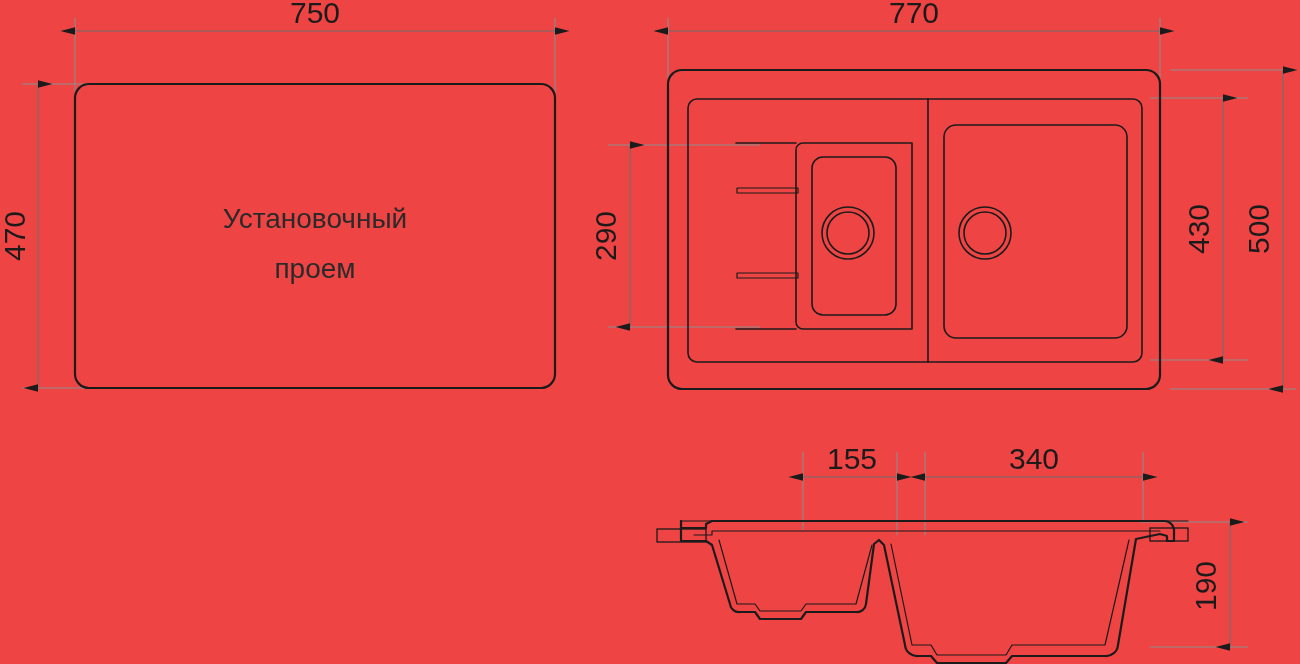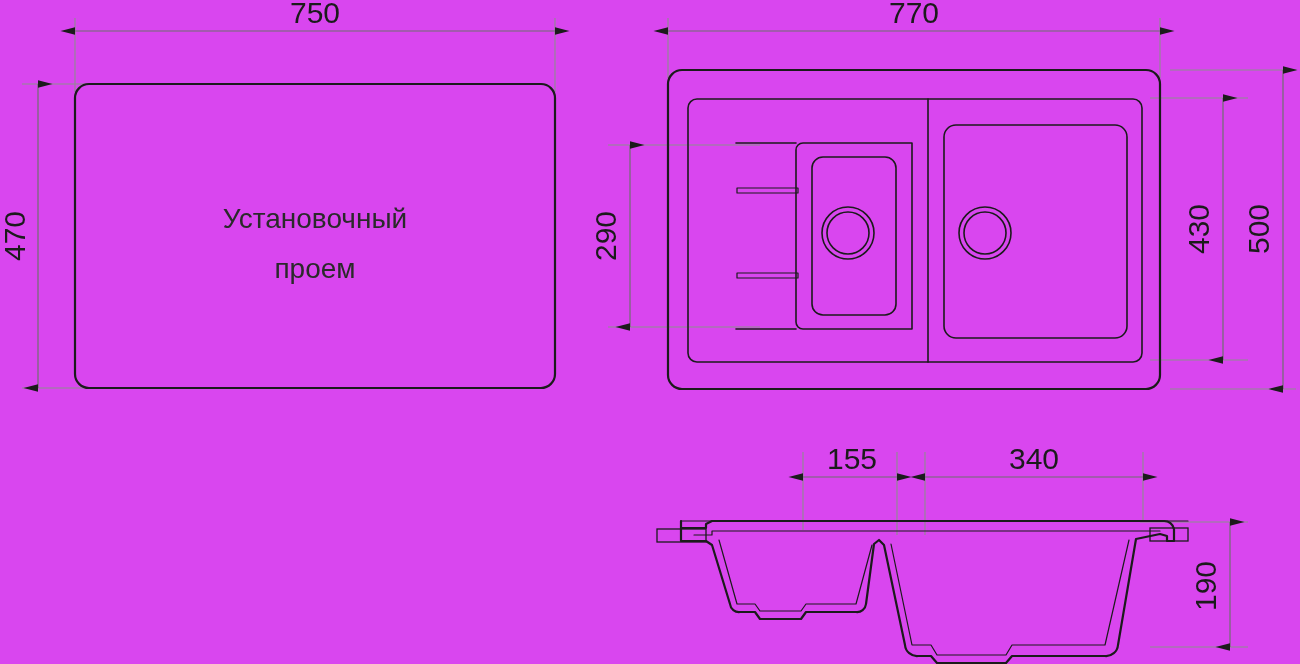--- a/index.html
+++ b/index.html
@@ -7,21 +7,21 @@
     padding: 0;
     background: #ffffff;
   }
   body {
     font-family: "Liberation Sans", sans-serif;
   }
   #canvas {
     position: relative;
     width: 1300px;
     height: 664px;
-    background: #d946ef;
+    background: #ef4444;
     overflow: hidden;
   }
   svg.drawing {
     position: absolute;
     top: 0;
     left: 0;
     width: 1300px;
     height: 664px;
   }
   .dim-text {

